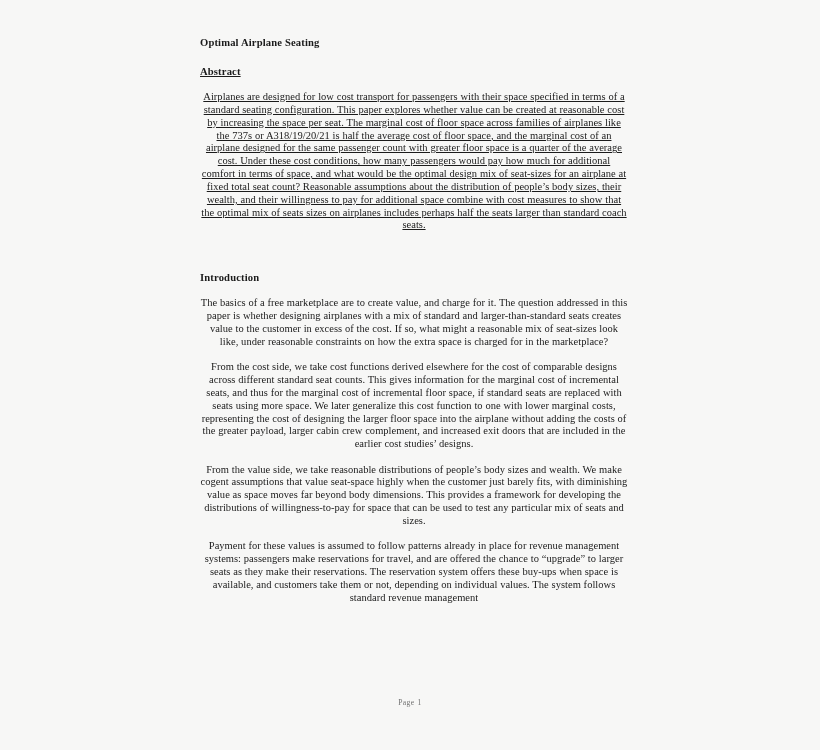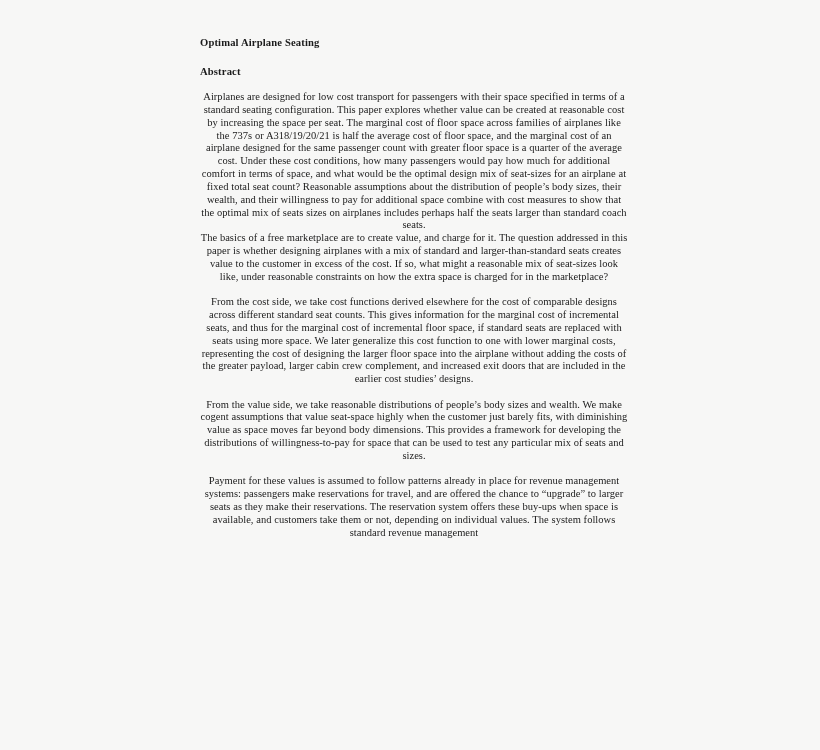--- a/index.html
+++ b/index.html
@@ -49,20 +49,21 @@
     text-align: center;
     margin: 0 0 12.5px 0;
     letter-spacing: 0.02px;
     word-spacing: 0.15px;
   }
   .para:last-child {
     margin-bottom: 0;
   }
   .abstract-block {
     margin-bottom: 0;
+    text-decoration: underline;
   }
   .footer {
     position: absolute;
     left: 0;
     top: 698px;
     width: 820px;
     text-align: center;
     font-size: 7.6px;
     color: #707070;
     letter-spacing: 0.4px;
@@ -79,22 +80,26 @@
   <div class="content">
 
     <div class="doc-title">Optimal Airplane Seating</div>
 
     <div class="abstract-block">
       <div class="section-heading">Abstract</div>
       <p class="para">Airplanes are designed for low cost transport for passengers with their space specified in terms of a standard seating configuration.  This paper explores whether value can be created at reasonable cost by increasing the space per seat.  The marginal cost of floor space across families of airplanes like the 737s or A318/19/20/21 is half the average cost of floor space, and the marginal cost of an airplane designed for the same passenger count with greater floor space is a quarter of the average cost.   Under these cost conditions, how many passengers would pay how much for additional comfort in terms of space, and what would be the optimal design mix of seat-sizes for an airplane at fixed total seat count?  Reasonable assumptions about the distribution of people’s body sizes, their wealth, and their willingness to pay for additional space combine with cost measures to show that the optimal mix of seats sizes on airplanes includes perhaps half the seats larger than standard coach seats.</p>
     </div>
 
     <div>
+      <div class="section-heading spaced-top">Introduction</div>
       <p class="para">The basics of a free marketplace are to create value, and charge for it.  The question addressed in this paper is whether designing airplanes with a mix of standard and larger-than-standard seats creates value to the customer in excess of the cost.  If so, what might a reasonable mix of seat-sizes look like, under reasonable constraints on how the extra space is charged for in the marketplace?</p>
       <p class="para">From the cost side, we take cost functions derived elsewhere for the cost of comparable designs across different standard seat counts.  This gives information for the marginal cost of incremental seats, and thus for the marginal cost of incremental floor space, if standard seats are replaced with seats using more space.  We later generalize this cost function to one with lower marginal costs, representing the cost of designing the larger floor space into the airplane without adding the costs of the greater payload, larger cabin crew complement, and increased exit doors that are included in the earlier cost studies’ designs.</p>
       <p class="para">From the value side, we take reasonable distributions of people’s body sizes and wealth.  We make cogent assumptions that value seat-space highly when the customer just barely fits, with diminishing value as space moves far beyond body dimensions.  This provides a framework for developing the distributions of willingness-to-pay for space that can be used to test any particular mix of seats and sizes.</p>
       <p class="para">Payment for these values is assumed to follow patterns already in place for revenue management systems:  passengers make reservations for travel, and are offered the chance to “upgrade” to larger seats as they make their reservations.  The reservation system offers these buy-ups when space is available, and customers take them or not, depending on individual values.  The system follows standard revenue management</p>
     </div>
 
   </div>
 
+  <div class="footer">
+    <span class="page-word">Page</span><span>1</span>
+  </div>
 
 </div>
 
 </body></html>

